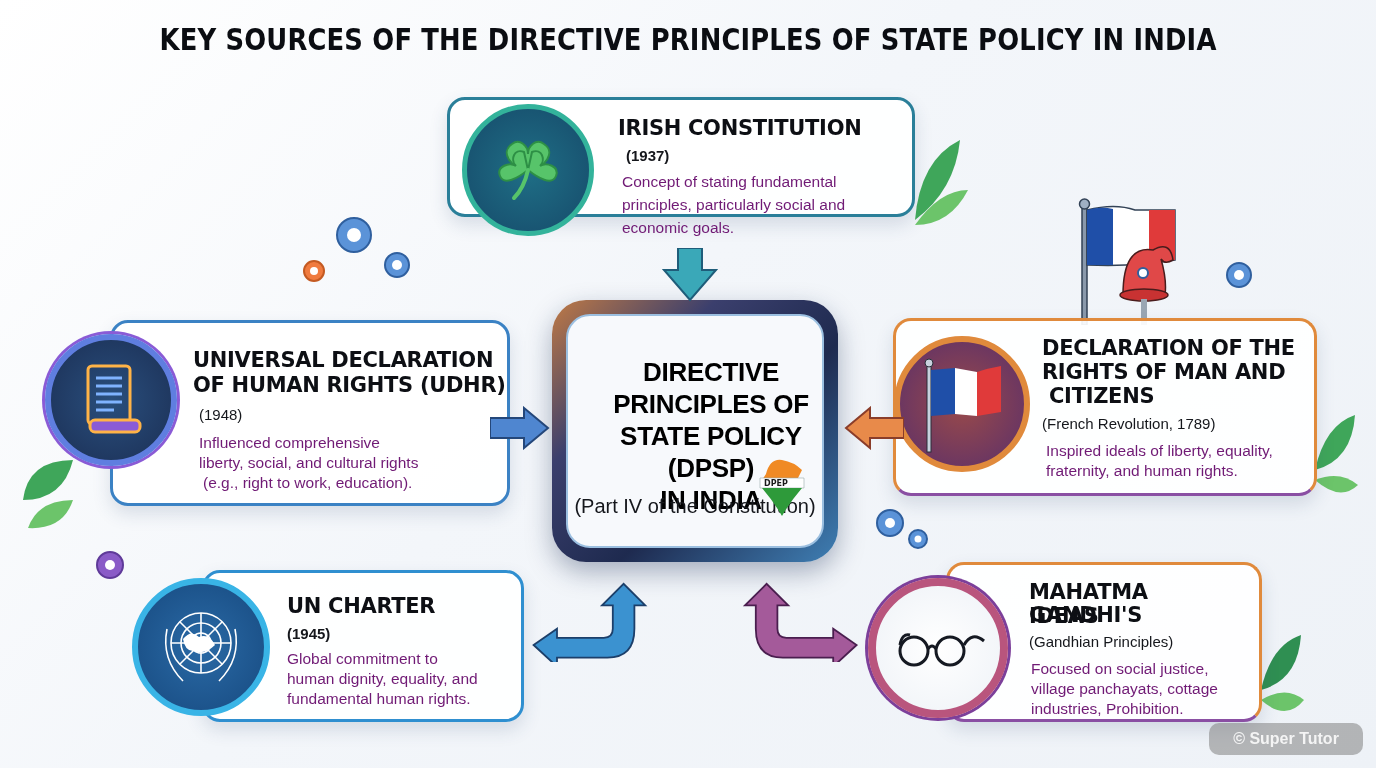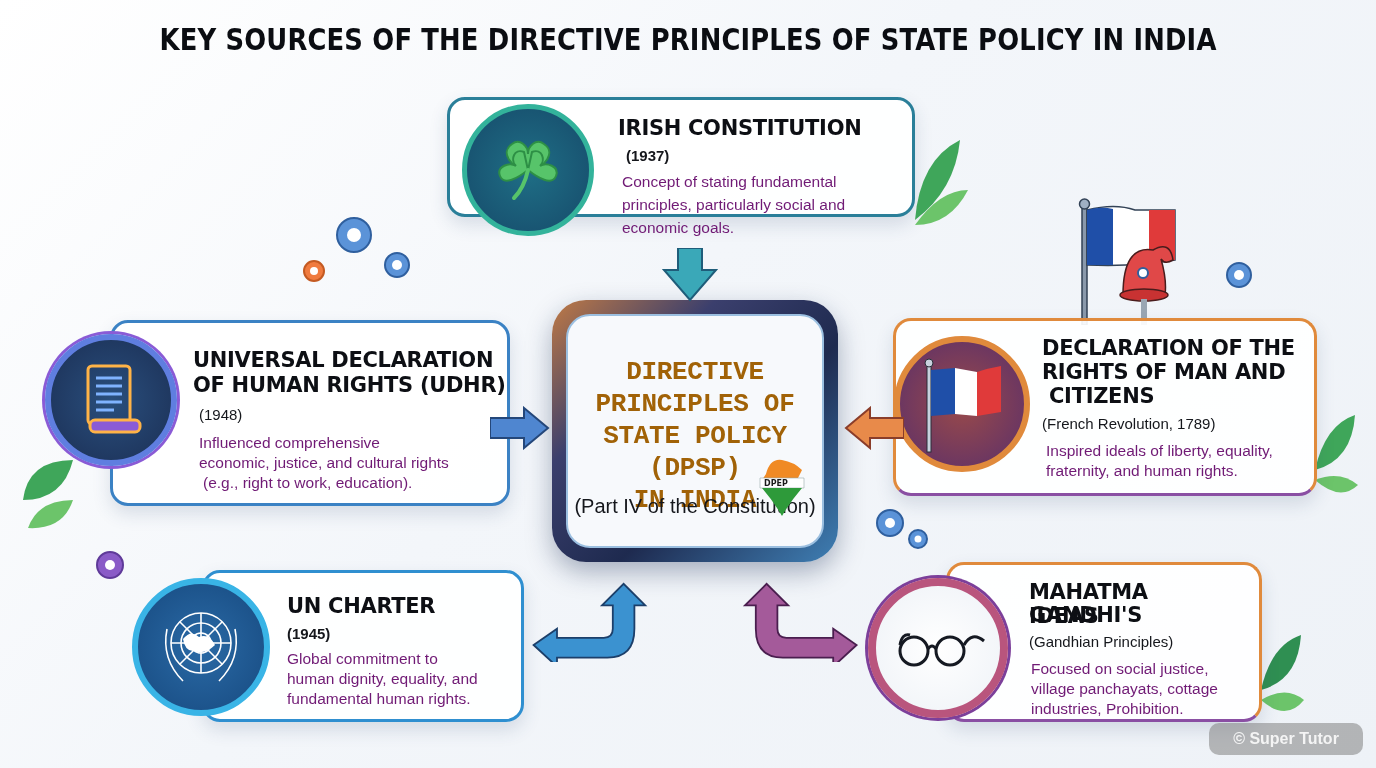--- a/index.html
+++ b/index.html
@@ -36,23 +36,23 @@
     position: absolute; left: 552px; top: 300px; width: 286px; height: 262px;
     border-radius: 34px;
     background: linear-gradient(135deg, #c07a45 0%, #3b3f6d 30%, #1e2a4f 60%, #3f7fb4 100%);
     box-shadow: 0 10px 26px rgba(20,40,80,0.35);
   }
   .center-inner {
     position: absolute; left: 14px; top: 14px; right: 14px; bottom: 14px;
     border-radius: 24px; background: #f7f9fc; border: 2px solid #9bbfe0;
   }
   .center-title {
-    position: absolute; left: 0; top: 40px; width: 100%;
+    position: absolute; left: 16px; top: 40px; width: 100%;
     text-align: center; font-weight: 700; font-size: 26px; line-height: 32px;
-    font-family: Liberation Mono, monospace; color: #a16207; letter-spacing: -0.3px;
+    font-family: Liberation Sans, sans-serif; color: #000000; letter-spacing: -0.3px;
   }
   .center-sub {
     position: absolute; left: 0; bottom: 28px; width: 100%;
     text-align: center; font-size: 20px; color: #15171c;
   }
   .watermark {
     position: absolute; left: 1209px; top: 723px; width: 154px; height: 32px;
     border-radius: 10px; background: rgba(130,130,130,0.55);
     color: rgba(255,255,255,0.85); font-weight: 700; font-size: 16px;
     display: flex; align-items: center; justify-content: center;
@@ -133,21 +133,21 @@
 <svg class="deco" style="left:1256px;top:630px" width="50" height="90">
   <path d="M5 60 Q15 15 45 5 Q42 50 5 60 Z" fill="#2f8f52"></path>
     <path d="M5 70 Q30 55 48 70 Q30 92 5 70 Z" fill="#6cc46a"></path>
 </svg>
 
 <div class="card" style="left:110px;top:320px;width:400px;height:186px;border-color:#3b82c4;">
   <div class="h" style="left:80px;top:26px;">UNIVERSAL DECLARATION</div>
   <div class="h" style="left:80px;top:51px;">OF HUMAN RIGHTS (UDHR)</div>
   <div class="sub" style="left:86px;top:83px;font-weight:400;">(1948)</div>
   <div class="body" style="left:86px;top:108px;">Influenced comprehensive</div>
-  <div class="body" style="left:86px;top:128px;">economic, justice, and cultural rights</div>
+  <div class="body" style="left:86px;top:128px;">liberty, social, and cultural rights</div>
   <div class="body" style="left:90px;top:148px;">(e.g., right to work, education).</div>
 </div>
 <div class="badge" style="left:45px;top:334px;width:132px;height:132px;background:radial-gradient(circle,#2a4f7d 0%,#1b2f55 100%);border:6px solid #5f7ee0;box-shadow:0 0 0 3px #8a5bd6;">
   <svg width="70" height="80" viewBox="0 0 70 80">
     <rect x="12" y="6" width="42" height="58" rx="4" fill="none" stroke="#ffb347" stroke-width="3"></rect>
     <rect x="14" y="60" width="50" height="12" rx="5" fill="#8a5bd6" stroke="#ffb347" stroke-width="3"></rect>
     <g stroke="#7fb3ff" stroke-width="3">
         <line x1="20" y1="18" x2="46" y2="18"></line>
         <line x1="20" y1="26" x2="46" y2="26"></line>
         <line x1="20" y1="34" x2="46" y2="34"></line>

